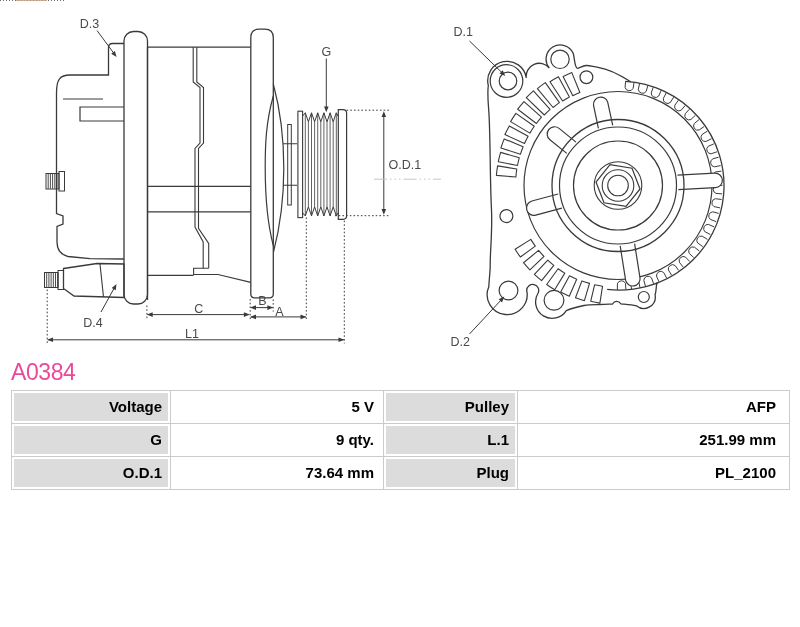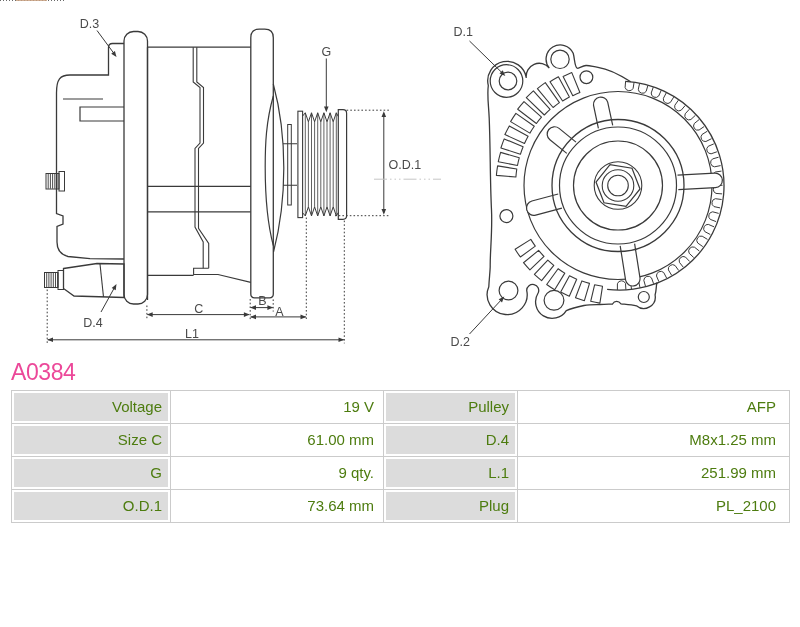--- a/index.html
+++ b/index.html
@@ -2,21 +2,21 @@
 <html><head><meta charset="utf-8">
 <style>
 html,body { margin:0; padding:0; background:#ffffff; width:800px; height:627px; overflow:hidden; }
 body { font-family:"Liberation Sans", sans-serif; position:relative; }
 #corner { position:absolute; left:0; top:0; width:66px; height:1px;
   background:repeating-linear-gradient(90deg,#6a6a6a 0 1px,transparent 1px 3px); }
 #corner2 { position:absolute; left:16px; top:0; width:31px; height:1px; background:#c8a080; opacity:0.85; }
 h1 { position:absolute; left:11px; top:358.7px; margin:0; font-size:23px; font-weight:normal; color:#ec4899; letter-spacing:-0.4px; }
 table { position:absolute; left:11px; top:390px; width:778px; border-collapse:collapse; table-layout:fixed; font-size:15px; }
 td { border:1px solid #cbcbcb; height:32px; padding:0; vertical-align:middle; }
-td div { margin:2px; height:28px; line-height:28px; text-align:right; color:#4d7c0f; padding-right:6px; }
+td div { margin:2px; height:28px; line-height:28px; text-align:right; color:#000000; padding-right:6px;font-weight:bold; }
 td.l div { background:#dcdcdc; }
 td.v div { padding-right:7px; }
 td.v2 div { padding-right:11px; }
 </style></head>
 <body>
 <div id="corner"></div>
 <div id="corner2"></div>
 <svg width="800" height="362" viewBox="0 0 800 362" style="position:absolute;left:0;top:0">
     <rect x="124" y="31.5" width="23.5" height="272.5" rx="9.5" stroke="#3a3a3a" fill="none" stroke-width="1.3"></rect>
     <path d="M124,43.5 L112.5,43.5 Q108.5,43.5 108.5,47.5 L108.5,75 L70,75 C60,75 56.5,79.5 56.5,93 L56.5,213.5 L63,216 L63,224 L57,226.5 L57,242 C57,250.5 60.5,254.5 68,256.5 L90,258.6 L124,259" stroke="#3a3a3a" fill="none" stroke-width="1.3"></path>
@@ -208,41 +208,27 @@
       <col style="width:213px">
       <col style="width:134px">
       <col style="width:272px">
     </colgroup>
     <tbody>
       <tr>
         <td class="l">
           <div>Voltage</div>
         </td>
         <td class="v">
-          <div>19 V</div>
+          <div>5 V</div>
         </td>
         <td class="l g2">
           <div>Pulley</div>
         </td>
         <td class="v v2">
           <div>AFP</div>
-        </td>
-      </tr>
-      <tr>
-        <td class="l">
-          <div>Size C</div>
-        </td>
-        <td class="v">
-          <div>61.00 mm</div>
-        </td>
-        <td class="l g2">
-          <div>D.4</div>
-        </td>
-        <td class="v v2">
-          <div>M8x1.25 mm</div>
         </td>
       </tr>
       <tr>
         <td class="l">
           <div>G</div>
         </td>
         <td class="v">
           <div>9 qty.</div>
         </td>
         <td class="l g2">

